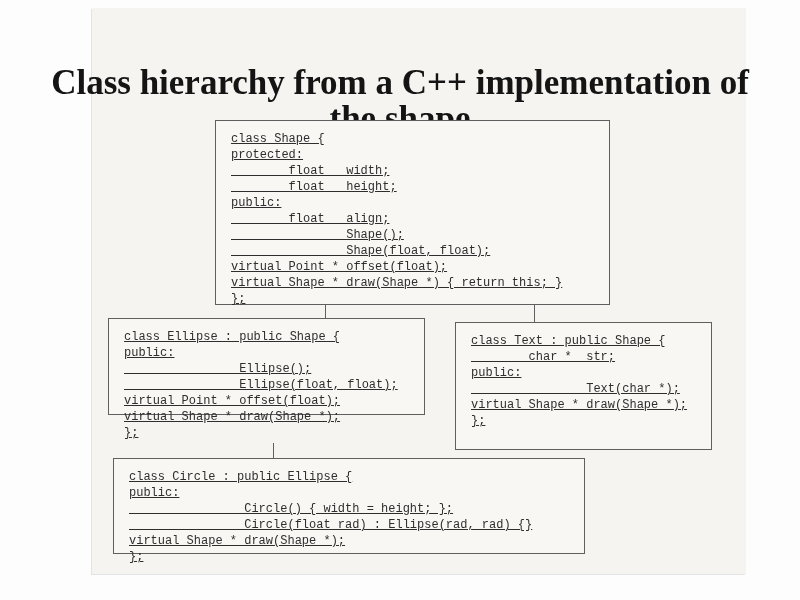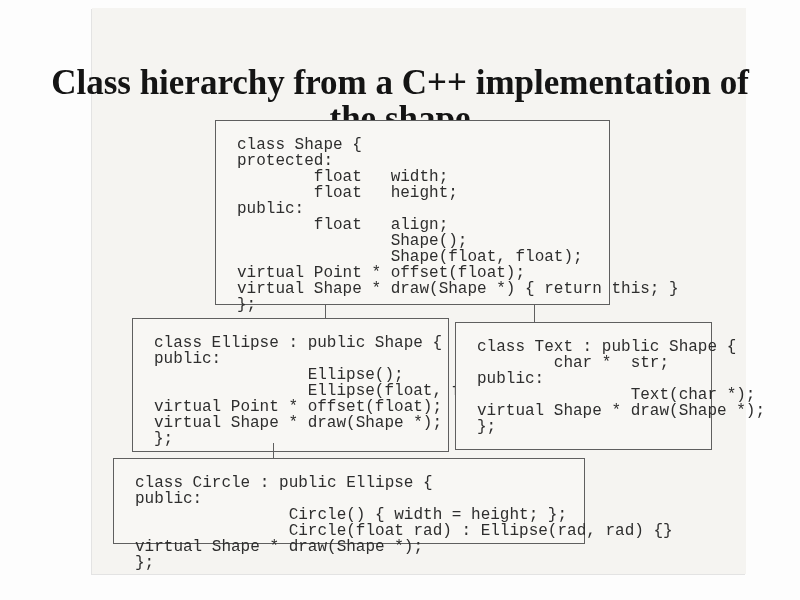--- a/index.html
+++ b/index.html
@@ -27,32 +27,33 @@
     line-height: 36px;
     color: var(--title-text, #141414);
   }
   .cbox {
     position: absolute;
     border: 1px solid var(--border, #5f5f5f);
     background: var(--box-bg, #f8f7f4);
     box-sizing: border-box;
   }
   .cbox pre {
-    margin: 14px;
+    margin: 8px;
     padding: 2px 4px 0 7px;
     font-family: "Liberation Mono", "DejaVu Sans Mono", monospace;
-    font-size: 16px;
+    font-size: 12px;
     line-height: 16px;
     color: var(--code-text, #2e2e2e);
     white-space: pre;
+    text-decoration: underline;
   }
   .box-shape   { left: 215px; top: 120px; width: 395px; height: 185px; }
-  .box-ellipse { left: 132px; top: 318px; width: 317px; height: 134px; }
+  .box-ellipse { left: 108px; top: 318px; width: 317px; height: 97px; }
   .box-text    { left: 455px; top: 322px; width: 257px; height: 128px; }
-  .box-circle  { left: 113px; top: 458px; width: 472px; height: 86px; }
+  .box-circle  { left: 113px; top: 458px; width: 472px; height: 96px; }
   .connector {
     position: absolute;
     width: 1px;
     background: var(--border, #5f5f5f);
   }
   .conn-shape-ellipse { left: 325px; top: 305px; height: 13px; }
   .conn-shape-text    { left: 534px; top: 305px; height: 17px; }
   .conn-ellipse-circle{ left: 273px; top: 443px; height: 15px; }
 </style>
 </head>

